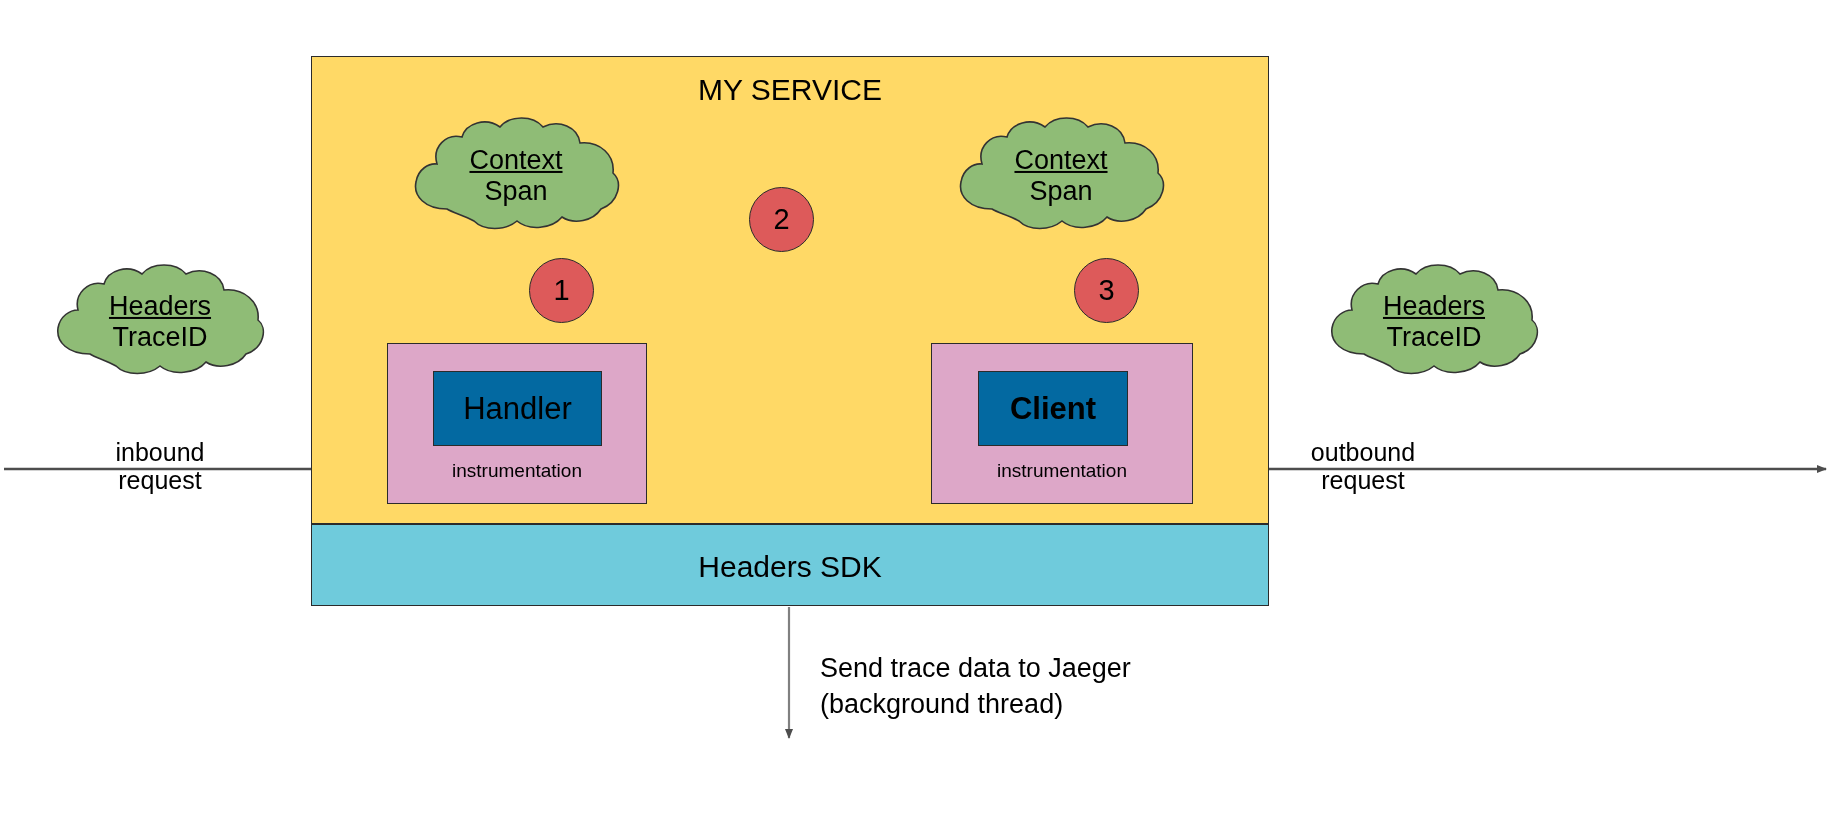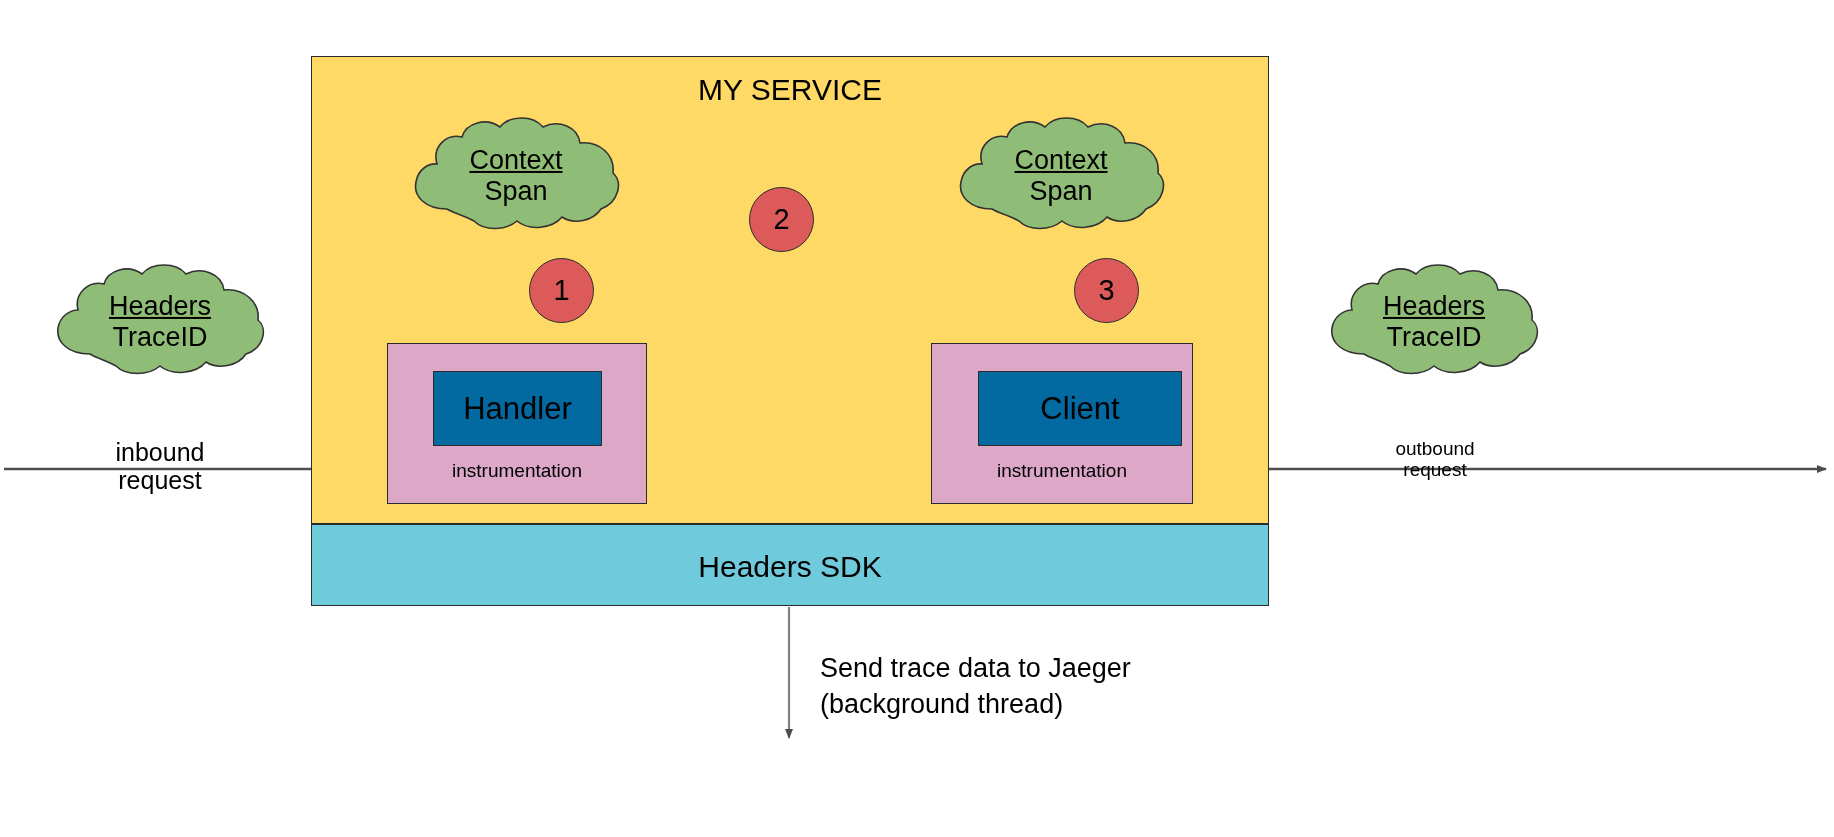--- a/index.html
+++ b/index.html
@@ -23,21 +23,21 @@
   
   .instr{position:absolute;background:#dda7c8;border:1px solid #2b2b2b;box-sizing:border-box;}
   #handler-instr{left:387px;top:311px;width:260px;height:161px;}
   #client-instr{left:931px;top:311px;width:262px;height:161px;}
   .instr-label{position:absolute;width:100%;text-align:center;font-size:19px;bottom:21px;left:0;}
 
   
   .inner{position:absolute;background:#0369a1;border:1px solid #2b2b2b;box-sizing:border-box;
          display:flex;align-items:center;justify-content:center;font-size:31px;}
   #handler-box{left:433px;top:339px;width:169px;height:75px;}
-  #client-box{left:978px;top:339px;width:204px;height:75px;}
+  #client-box{left:978px;top:339px;width:150px;height:75px;font-weight:bold;}
 
   
   .cloud{position:absolute;}
   .cloud .cloud-text{position:absolute;left:0;top:50%;width:100%;
       transform:translateY(-50%);text-align:center;font-size:27px;line-height:1.15;
       pointer-events:none;}
   .cloud .u{text-decoration:underline;}
 
   #cloud-headers-in{left:46px;top:230px;width:228px;height:120px;}
   #cloud-headers-out{left:1320px;top:230px;width:228px;height:120px;}
@@ -46,21 +46,21 @@
 
   
   .badge{position:absolute;border-radius:50%;background:#dd5a5a;border:1px solid #2b2b2b;
      display:flex;align-items:center;justify-content:center;font-size:29px;color:#000;}
   #badge-1{left:529px;top:226px;width:63px;height:63px;}
   #badge-2{left:749px;top:155px;width:63px;height:63px;}
   #badge-3{left:1074px;top:226px;width:63px;height:63px;}
 
   
   #inbound-label{left:45px;top:406px;width:230px;font-size:25px;}
-  #outbound-label{left:1320px;top:406px;width:230px;font-size:19px;}
+  #outbound-label{left:1248px;top:406px;width:230px;font-size:25px;}
   #jaeger-note{left:820px;top:618px;width:470px;font-size:27px;text-align:left;line-height:1.35;}
 </style>
 </head>
 <body>
 
 <div class="stage">
 
   <svg class="layer" viewBox="0 0 1834 837" xmlns="http://www.w3.org/2000/svg">
     <defs>
       <marker id="arrow-solid" markerWidth="10" markerHeight="8" refX="9" refY="4" orient="auto" markerUnits="userSpaceOnUse">

